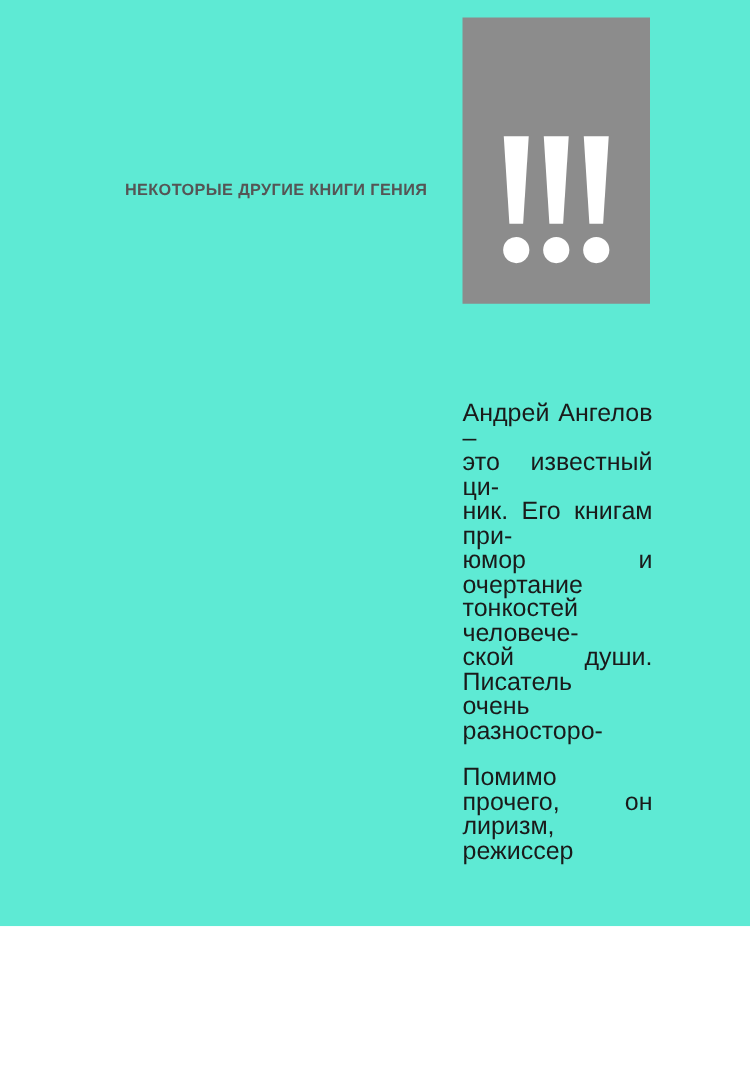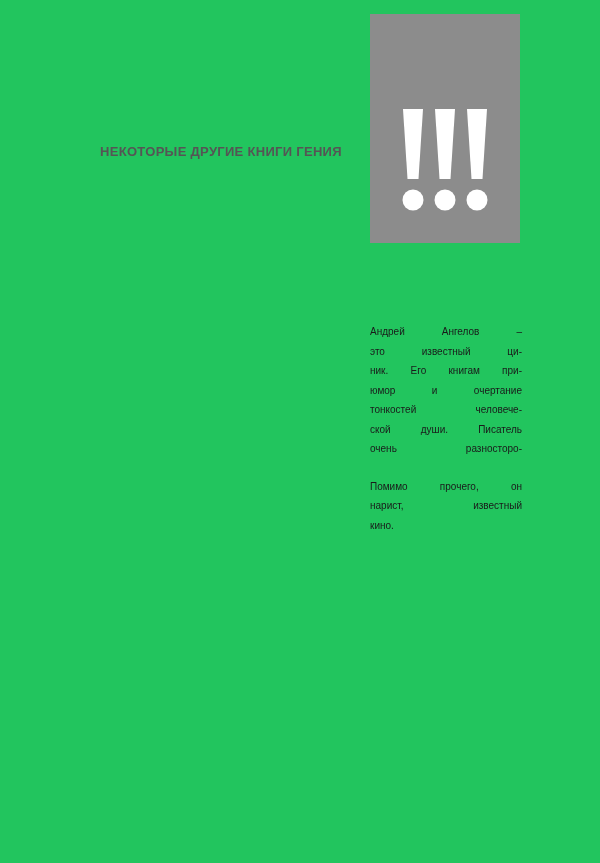--- a/index.html
+++ b/index.html
@@ -2,22 +2,22 @@
 <html><head>
 <meta charset="utf-8">
 <style>
   * { margin: 0; padding: 0; box-sizing: border-box; }
   html, body { background: #ffffff; }
   body { font-family: "Liberation Sans", "DejaVu Sans", sans-serif; }
 
   .page {
     position: relative;
     width: 600px;
-    height: 863px;
-    background: #22c55e;
+    height: 741px;
+    background: #5eead4;
     margin: 0 auto;
     overflow: hidden;
   }
 
   .heading {
     position: absolute;
     left: 100px;
     top: 145px;
     font-size: 13px;
     line-height: 14px;
@@ -40,21 +40,21 @@
     width: 100%;
     height: 100%;
     color: #ffffff;
   }
 
   .body-text {
     position: absolute;
     left: 370px;
     top: 322px;
     width: 152px;
-    font-size: 10px;
+    font-size: 20px;
     line-height: 19.5px;
     color: #1a1a1a;
   }
   .para + .para { margin-top: 18px; }
   .line {
     text-align: justify;
     text-align-last: justify;
   }
   .line.last { text-align-last: left; }
 </style>
@@ -83,18 +83,17 @@
         <div class="line">Андрей Ангелов –</div>
         <div class="line">это известный ци-</div>
         <div class="line">ник. Его книгам при-</div>
         <div class="line">юмор и очертание</div>
         <div class="line">тонкостей человече-</div>
         <div class="line">ской души. Писатель</div>
         <div class="line">очень разносторо-</div>
       </div>
       <div class="para">
         <div class="line">Помимо прочего, он</div>
-        <div class="line">нарист, известный</div>
-        <div class="line last">кино.</div>
+        <div class="line">лиризм, режиссер</div>
       </div>
     </div>
 
 </div>
 
 </body></html>

